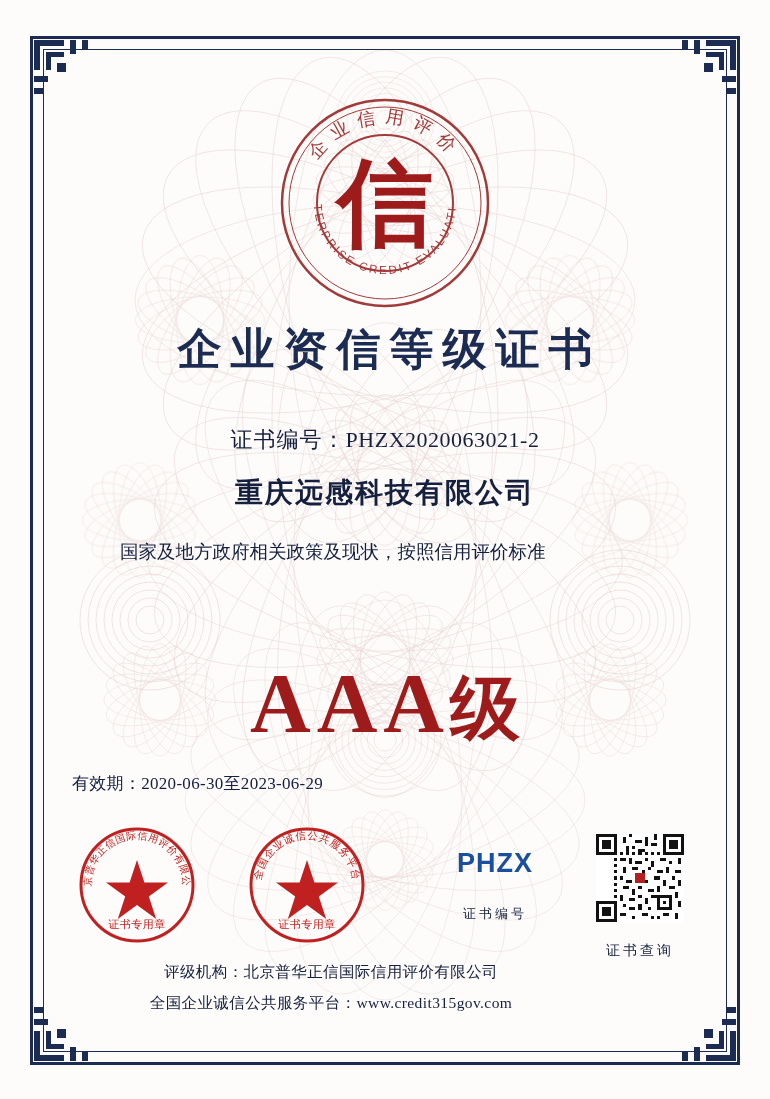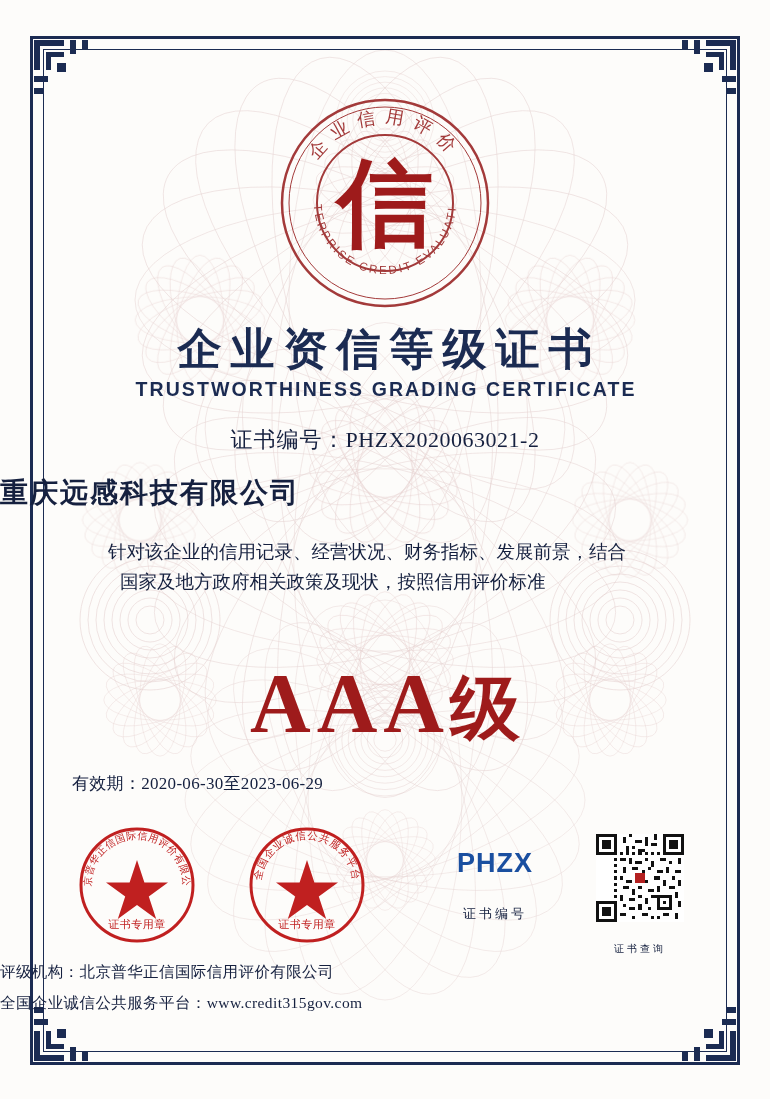--- a/index.html
+++ b/index.html
@@ -114,21 +114,21 @@
     font-size: 22px;
     color: #15203f;
     letter-spacing: 0.5px;
   }
   .cert-no .label { letter-spacing: 1px; }
 
   .company {
     position: absolute;
     top: 474px;
     width: 100%;
-    text-align: left;
+    text-align: center;
     font-family: "DejaVu Sans", sans-serif;
     font-weight: bold;
     font-size: 28px;
     letter-spacing: 2px;
     color: #15203f;
   }
 
   .body-text {
     position: absolute;
     top: 537px;
@@ -213,30 +213,31 @@
     width: 112px;
     text-align: center;
   }
   .qr {
     width: 88px;
     height: 88px;
     margin: 0 auto;
   }
   .qr-block .cap {
     margin-top: 16px;
-    font-size: 10px;
+    font-size: 14px;
     color: #15203f;
     letter-spacing: 3px;
   }
 
   .footer {
     position: absolute;
     left: 0;
     top: 962px;
     width: 662px;
+    text-align: center;
     color: #15203f;
   }
   .footer .line1 { font-size: 15.5px; letter-spacing: 0.4px; }
   .footer .line2 { font-size: 15.5px; margin-top: 10px; letter-spacing: 0.4px; }
 </style>
 </head>
 <body>
 
 <div class="certificate">
 
@@ -381,30 +382,28 @@
           <textPath href="#arcTop" startOffset="50%" text-anchor="middle">企业信用评价</textPath>
         </text>
         <text font-family="Liberation Sans, sans-serif" font-size="11.5" fill="#a33a3a" letter-spacing="2.4">
           <textPath href="#arcBottom" startOffset="50%" text-anchor="middle">ENTERPRISE CREDIT EVALUATION</textPath>
         </text>
         <text x="107" y="107" text-anchor="middle" dominant-baseline="central" font-family="DejaVu Sans, sans-serif" font-weight="bold" font-size="96" fill="#9e1b1b">信</text>
       </svg>
     </div>
 
     <div class="title-cn">企业资信等级证书</div>
-    <div class="title-en">TRUSTWORTHINESS GRADING CERTIFICATE</div>
 
     <div class="cert-no">
       <span class="label">证书编号：</span><span>PHZX2020063021-2</span>
     </div>
 
     <div class="company">重庆远感科技有限公司</div>
 
     <div class="body-text">
-      <div class="l1">针对该企业的信用记录、经营状况、财务指标、发展前景，结合</div>
       <div class="l2">国家及地方政府相关政策及现状，按照信用评价标准</div>
     </div>
 
     <div class="grade">
       <span>AAA</span><span class="cn">级</span>
     </div>
 
     <div class="validity">
       <span>有效期：</span><span>2020-06-30至2023-06-29</span>
     </div>

